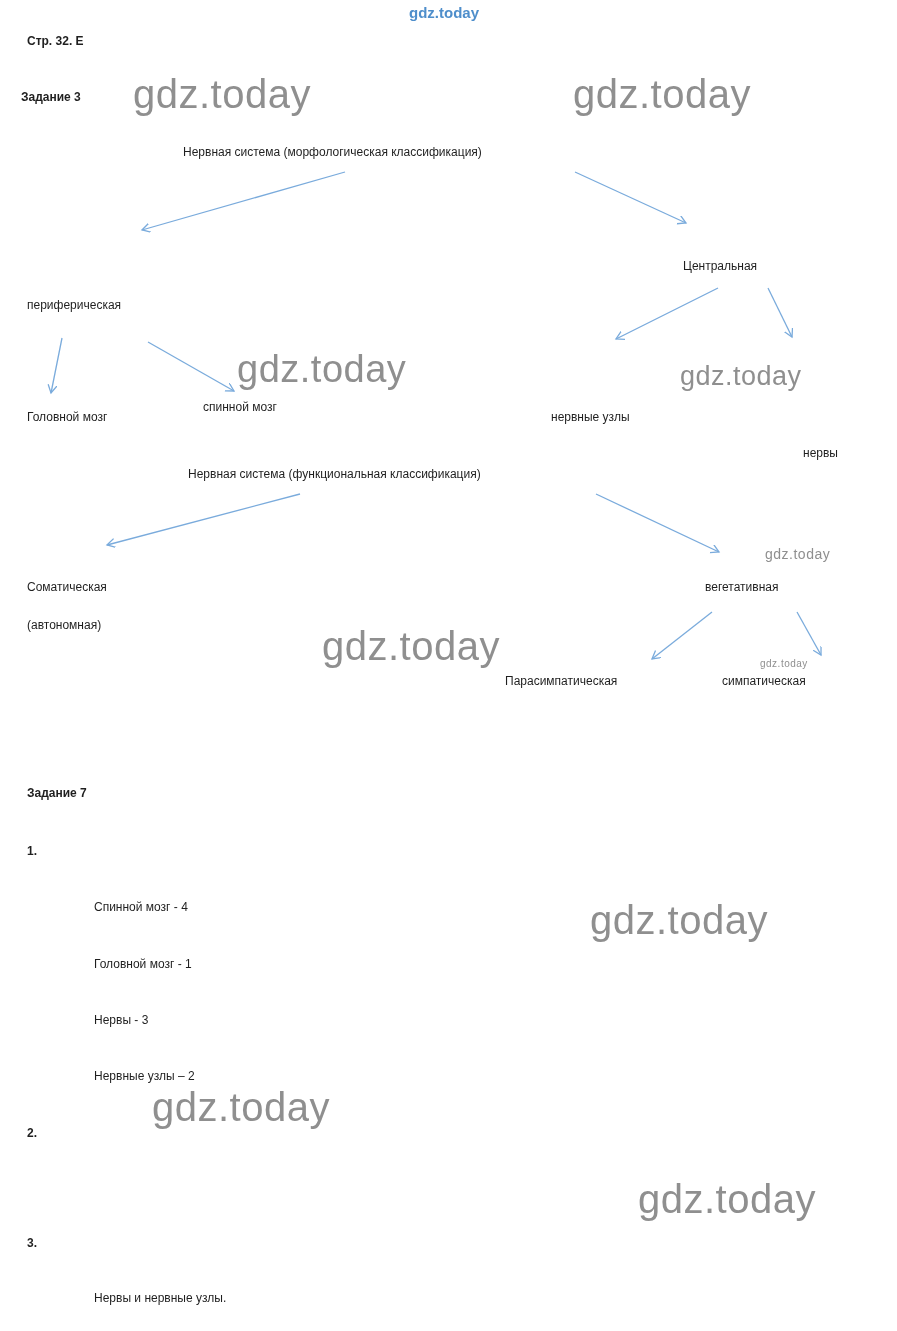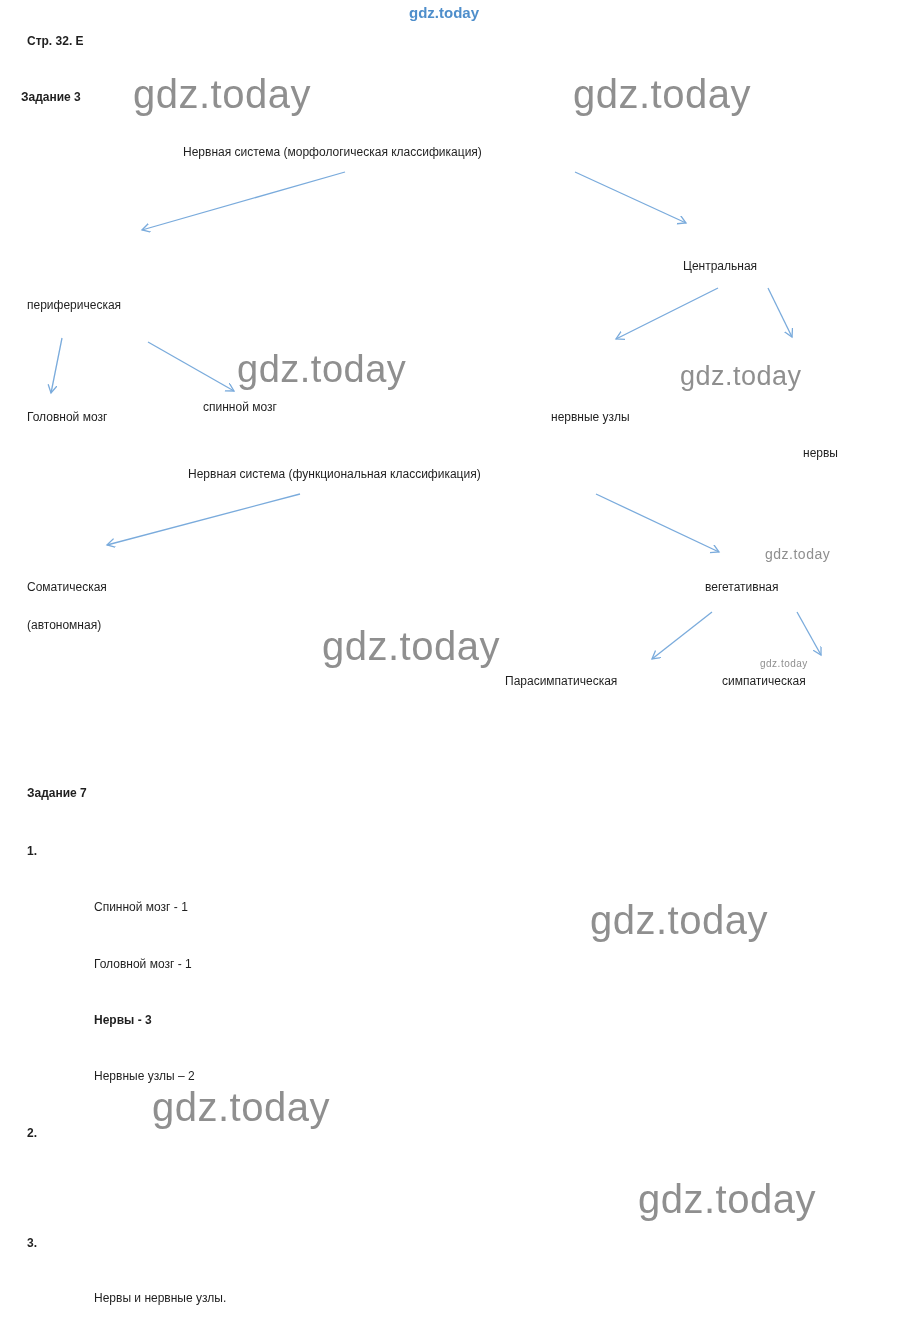--- a/index.html
+++ b/index.html
@@ -87,23 +87,23 @@
   <div class="abs wm" style="left:322px; top:624px;">gdz.today</div>
   <div class="abs wm wm-xs" style="left:760px; top:658px;">gdz.today</div>
 
   <div class="abs t" style="left:505px; top:674px;">Парасимпатическая</div>
   <div class="abs t" style="left:722px; top:674px;">симпатическая</div>
 
   <div class="abs t bold" style="left:27px; top:786px;">Задание 7</div>
 
   <div class="abs t bold" style="left:27px; top:844px;">1.</div>
 
-  <div class="abs t" style="left:94px; top:900px;">Спинной мозг - 1</div>
+  <div class="abs t" style="left:94px; top:900px;">Спинной мозг - 4</div>
   <div class="abs t" style="left:94px; top:957px;">Головной мозг - 1</div>
-  <div class="abs t" style="left:94px; top:1013px;font-weight:bold;">Нервы - 3</div>
+  <div class="abs t" style="left:94px; top:1013px;">Нервы - 3</div>
   <div class="abs t" style="left:94px; top:1069px;">Нервные узлы – 2</div>
 
   <div class="abs wm" style="left:590px; top:898px;">gdz.today</div>
   <div class="abs wm" style="left:152px; top:1085px;">gdz.today</div>
 
   <div class="abs t bold" style="left:27px; top:1126px;">2.</div>
 
   <div class="abs wm" style="left:638px; top:1177px;">gdz.today</div>
 
   <div class="abs t bold" style="left:27px; top:1236px;">3.</div>

